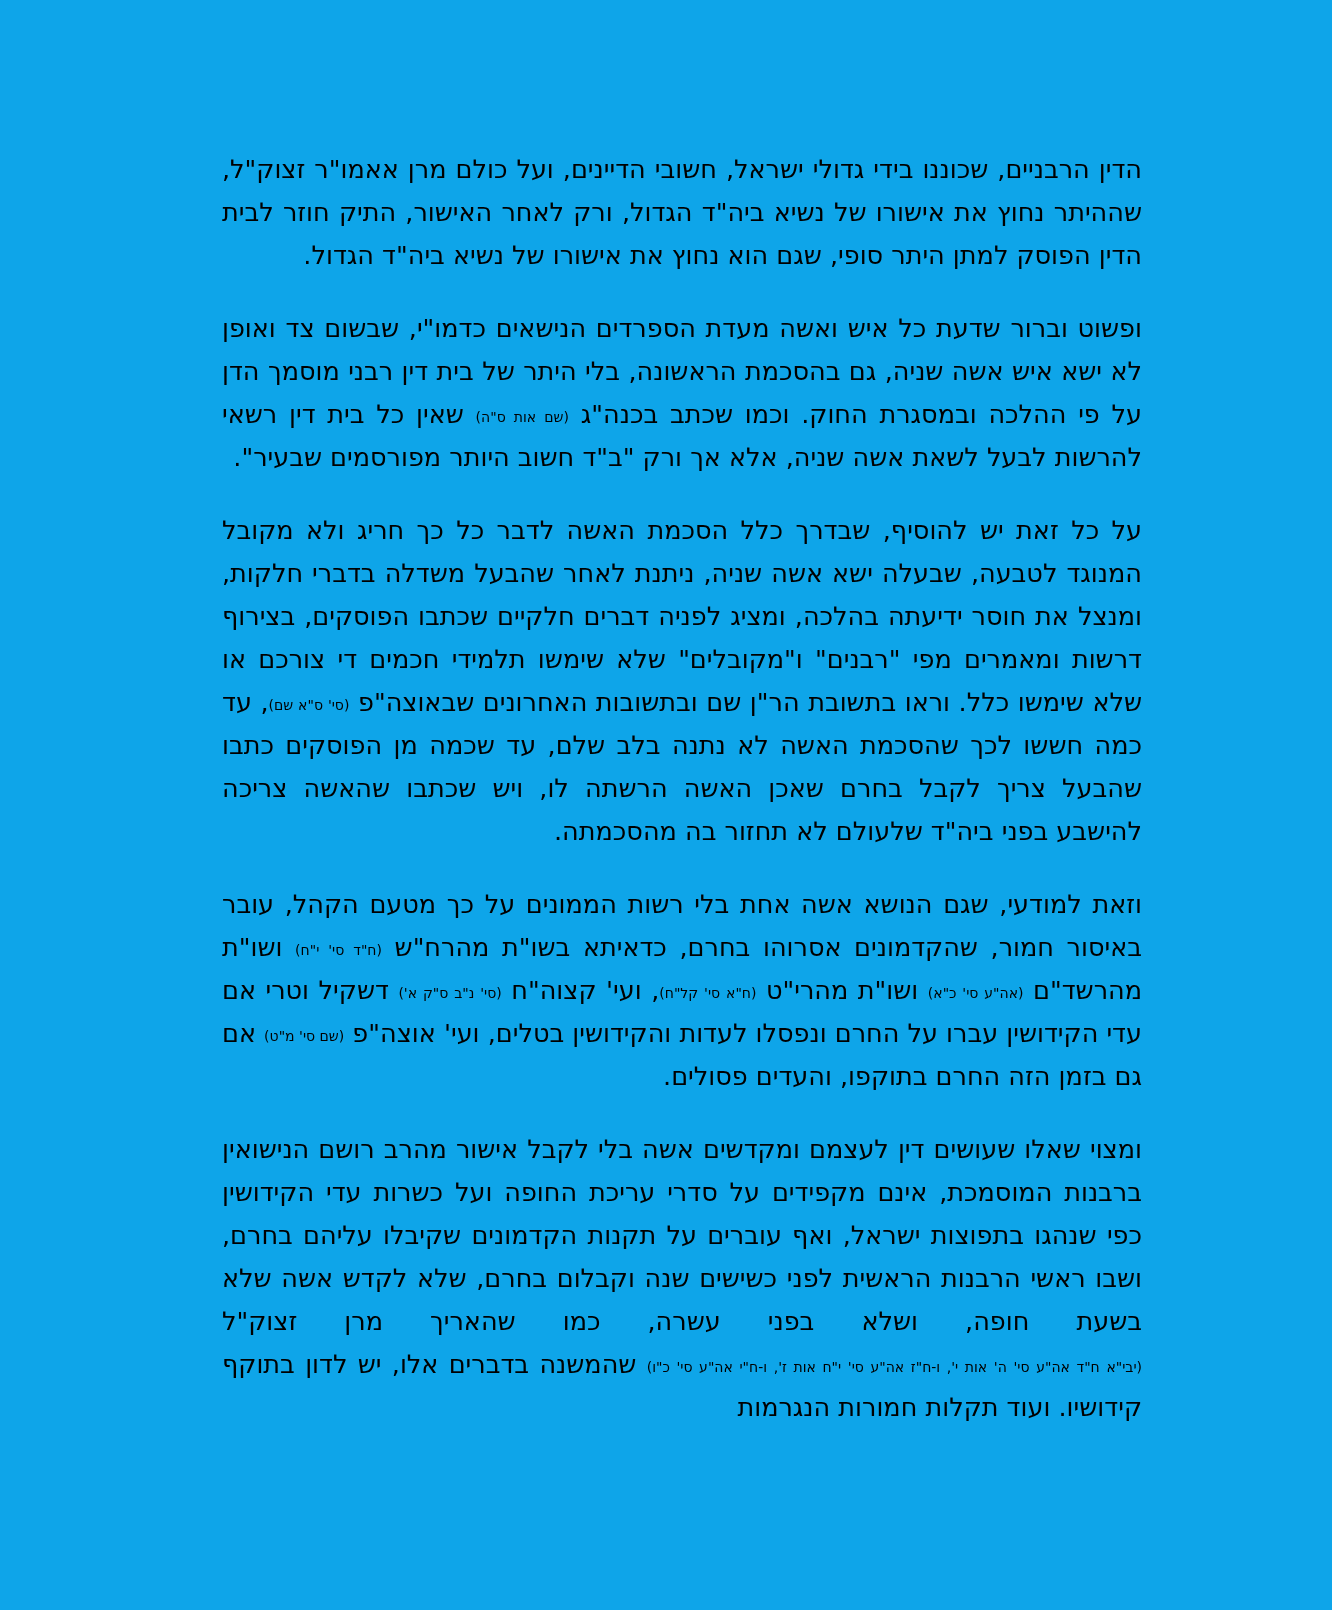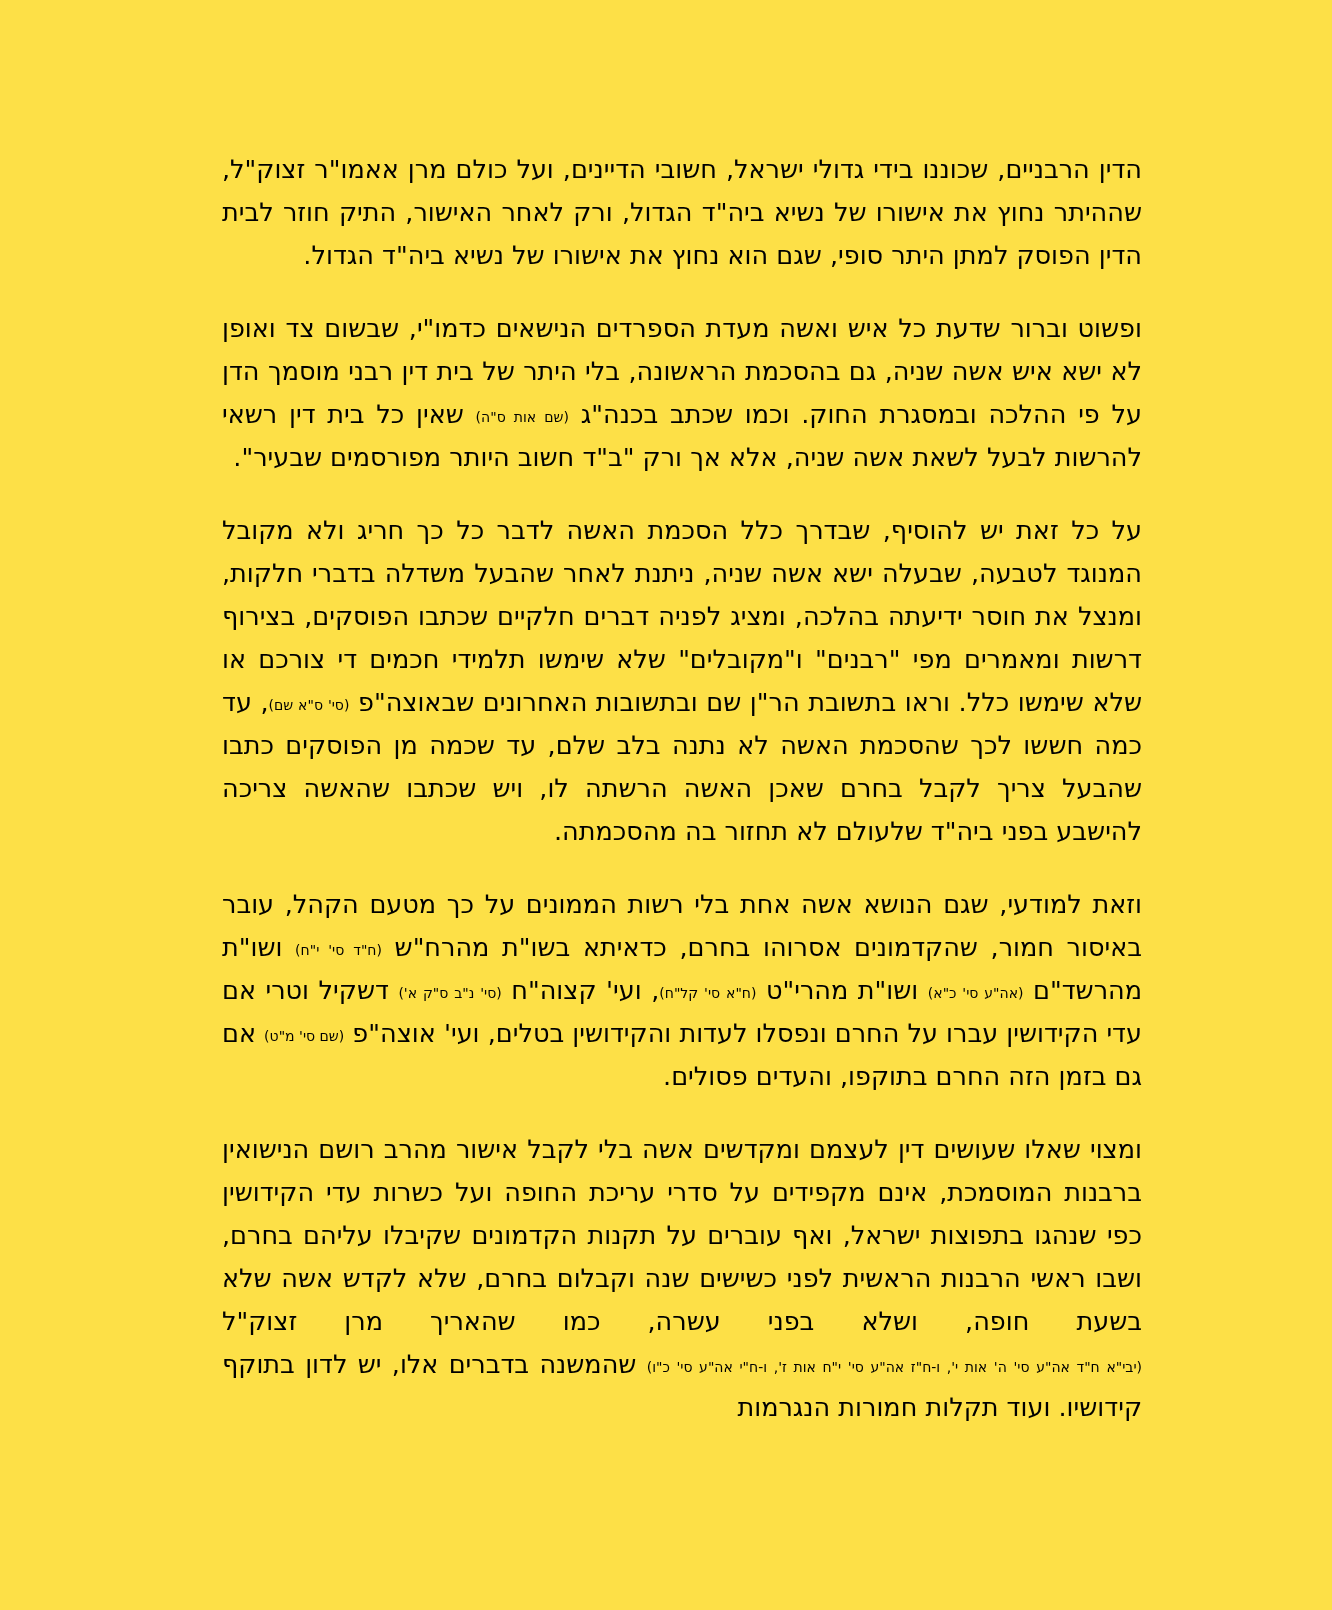--- a/index.html
+++ b/index.html
@@ -12,21 +12,21 @@
     width: 1332px;
     height: 1610px;
     font-family: "DejaVu Sans", "Liberation Sans", sans-serif;
     color: #000000;
     overflow: hidden;
   }
   .page {
     box-sizing: border-box;
     width: 1332px;
     min-height: 1610px;
-    background: #fde047;
+    background: #0ea5e9;
     padding: 148px 190px 40px 222px;
   }
   .doc-body {
     direction: rtl;
     text-align: justify;
     text-align-last: right;
   }
   p.para {
     margin: 0 0 30px 0;
     font-size: 25.5px;

